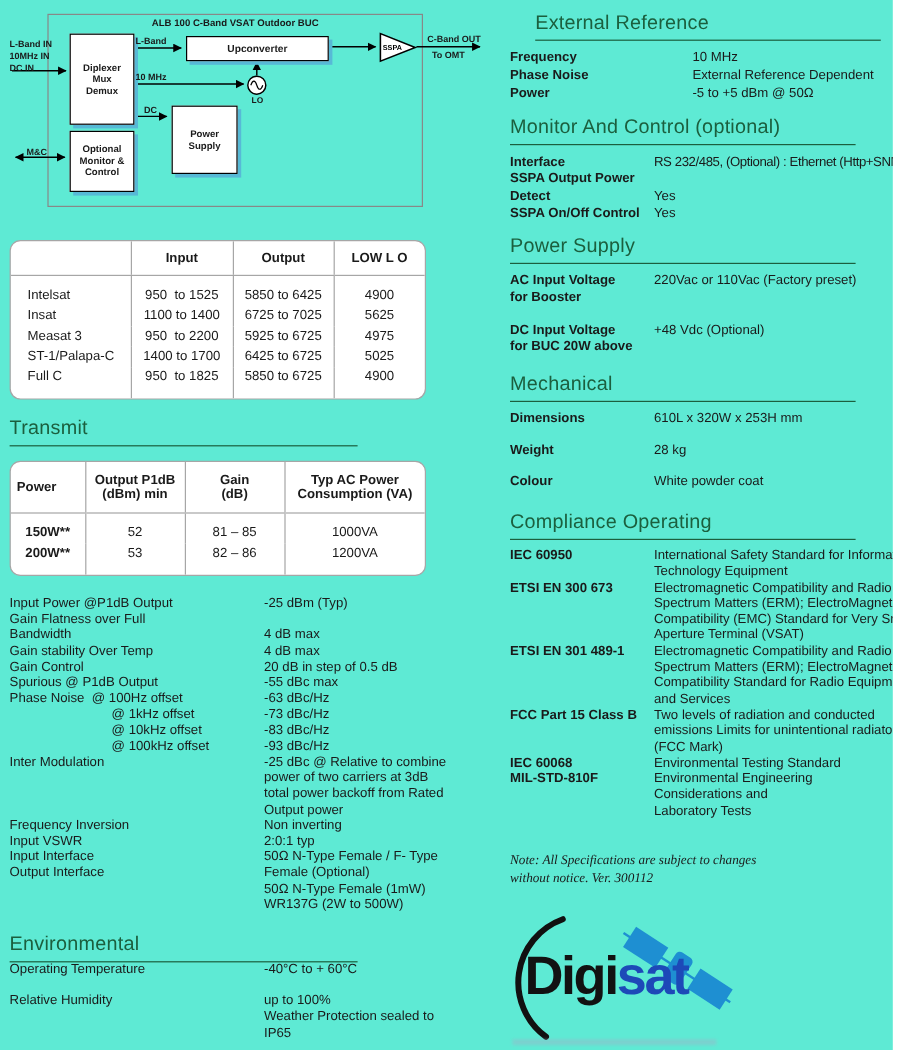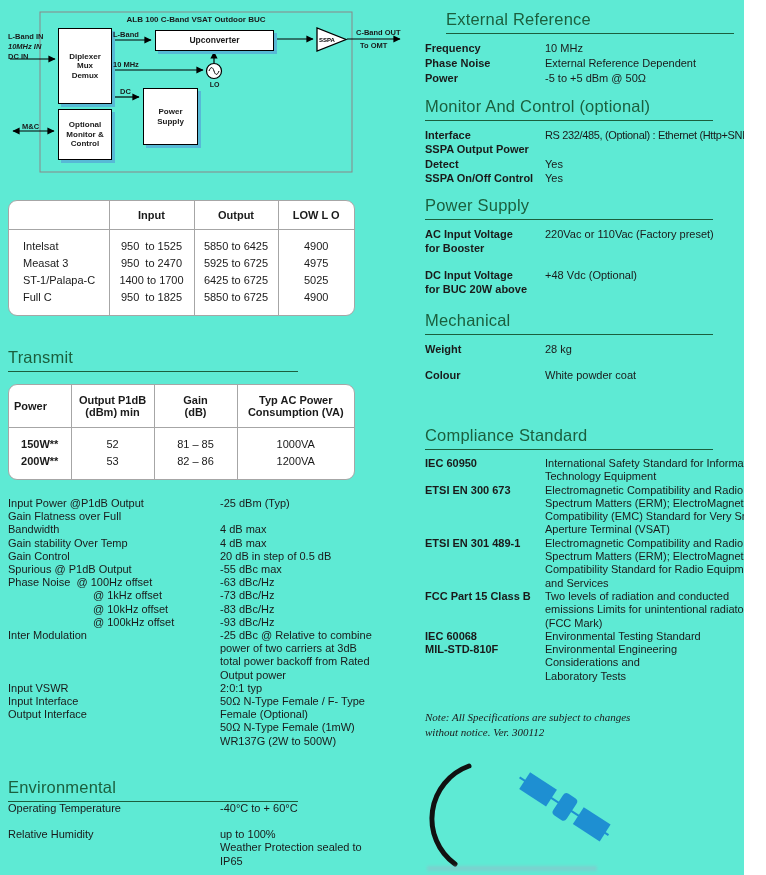--- a/index.html
+++ b/index.html
@@ -43,21 +43,21 @@
   .spec-row { display:flex; font-size:11px; line-height:13.2px; }
   .spec-label { width:212px; flex-shrink:0; font-weight:400; white-space:pre-wrap; }
   .spec-value { white-space:pre-wrap; }
   .spec-row.indent .spec-label { padding-left:85px; width:127px; }
   .spec-row.vend .spec-value { align-self:flex-end; }
 
   
   .r-row { display:flex; font-size:11px; }
   .r-label { width:120px; flex-shrink:0; font-weight:700; white-space:pre-line; }
   .r-value { flex:1; white-space:pre-line; }
-  #sec-external .r-row { line-height:15.2px; }
+  #sec-external .r-row { line-height:15.2px;gap:32px; }
   #sec-monitor .r-row { line-height:14.3px; }
   #sec-monitor .r-value.oneline { white-space:nowrap; letter-spacing:-0.35px; }
   #sec-monitor .r-row.vend .r-value { align-self:flex-end; }
   #sec-psu .r-row { line-height:14px; }
   #sec-psu .r-row.gap { margin-bottom:13px; }
   #sec-mech .r-row { line-height:13.5px; margin-bottom:12.5px; }
   #sec-compliance .r-row { line-height:13.3px; }
 
   .env-row { margin-bottom:13px; }
 
@@ -107,21 +107,21 @@
     <div class="dbox" style="left:58px; top:28px; width:52px; height:74px;">Diplexer
 Mux
 Demux</div>
     <div class="dbox" style="left:58px; top:109px; width:52px; height:49px;">Optional
 Monitor &amp;
 Control</div>
     <div class="dbox" style="left:155px; top:30px; width:117px; height:19px; font-size:8.5px;">Upconverter</div>
     <div class="dbox" style="left:143px; top:88px; width:53px; height:55px;">Power
 Supply</div>
     <div class="dlabel" style="left:8px; top:32px;">L-Band IN</div>
-    <div class="dlabel" style="left:8px; top:42px;font-style:italic;">10MHz IN</div>
+    <div class="dlabel" style="left:8px; top:42px;">10MHz IN</div>
     <div class="dlabel" style="left:8px; top:52px;">DC IN</div>
     <div class="dlabel" style="left:22px; top:122px;">M&amp;C</div>
     <div class="dlabel" style="left:113px; top:30px;">L-Band</div>
     <div class="dlabel" style="left:113px; top:60px;">10 MHz</div>
     <div class="dlabel" style="left:120px; top:87px;">DC</div>
     <div class="dlabel" style="left:208px; top:81px; width:13px; text-align:center; font-size:7px;">LO</div>
     <div class="dlabel" style="left:356px; top:28px;">C-Band OUT</div>
     <div class="dlabel" style="left:360px; top:41px;">To OMT</div>
   </div>
 
@@ -143,22 +143,28 @@
           </tr>
         </thead>
         <tbody>
           <tr>
             <td>Intelsat</td>
               <td>950  to 1525</td>
               <td>5850 to 6425</td>
               <td>4900</td>
           </tr>
           <tr>
+            <td>Insat</td>
+              <td>1100 to 1400</td>
+              <td>6725 to 7025</td>
+              <td>5625</td>
+          </tr>
+          <tr>
             <td>Measat 3</td>
-              <td>950  to 2470</td>
+              <td>950  to 2200</td>
               <td>5925 to 6725</td>
               <td>4975</td>
           </tr>
           <tr>
             <td>ST-1/Palapa-C</td>
               <td>1400 to 1700</td>
               <td>6425 to 6725</td>
               <td>5025</td>
           </tr>
           <tr>
@@ -250,20 +256,24 @@
         <div class="spec-value">-93 dBc/Hz</div>
       </div>
     <div class="spec-row">
         <div class="spec-label">Inter Modulation</div>
         <div class="spec-value">-25 dBc @ Relative to combine
 power of two carriers at 3dB
 total power backoff from Rated
 Output power</div>
       </div>
     <div class="spec-row">
+        <div class="spec-label">Frequency Inversion</div>
+        <div class="spec-value">Non inverting</div>
+      </div>
+    <div class="spec-row">
         <div class="spec-label">Input VSWR</div>
         <div class="spec-value">2:0:1 typ</div>
       </div>
     <div class="spec-row">
         <div class="spec-label">Input Interface</div>
         <div class="spec-value">50Ω N-Type Female / F- Type</div>
       </div>
     <div class="spec-row">
         <div class="spec-label">Output Interface</div>
         <div class="spec-value">Female (Optional)
@@ -329,31 +339,35 @@
     <div class="r-row">
         <div class="r-label">DC Input Voltage
 for BUC 20W above</div>
         <div class="r-value">+48 Vdc (Optional)</div>
       </div>
   </div>
 
   <div id="sec-mech" class="abs" style="left:425px; top:311px; width:338px;">
     <div class="sec-title" style="width:288px; margin-bottom:8px;">Mechanical</div>
     <div class="r-row">
+        <div class="r-label">Dimensions</div>
+        <div class="r-value">610L x 320W x 253H mm</div>
+      </div>
+    <div class="r-row">
         <div class="r-label">Weight</div>
         <div class="r-value">28 kg</div>
       </div>
     <div class="r-row">
         <div class="r-label">Colour</div>
         <div class="r-value">White powder coat</div>
       </div>
   </div>
 
   <div id="sec-compliance" class="abs" style="left:425px; top:426px; width:338px;">
-    <div class="sec-title" style="width:288px; margin-bottom:7px;">Compliance Standard</div>
+    <div class="sec-title" style="width:288px; margin-bottom:7px;">Compliance Operating</div>
     <div class="r-row">
         <div class="r-label">IEC 60950</div>
         <div class="r-value">International Safety Standard for Information
 Technology Equipment</div>
       </div>
     <div class="r-row">
         <div class="r-label">ETSI EN 300 673</div>
         <div class="r-value">Electromagnetic Compatibility and Radio
 Spectrum Matters (ERM); ElectroMagnetic
 Compatibility (EMC) Standard for Very Small
@@ -390,16 +404,17 @@
   <div id="logo" class="abs">
     <svg width="240" height="123" style="position:absolute; left:0; top:0;">
       <path d="M 44 14 A 56 56 0 0 0 30 112" fill="none" stroke="#111" stroke-width="5" stroke-linecap="round"></path>
       <g transform="translate(104,22) rotate(33)">
         <line x1="-6" y1="8" x2="100" y2="8" stroke="#1e8fd2" stroke-width="2"></line>
         <rect x="0" y="-2" width="32" height="20" fill="#1e8fd2"></rect>
         <rect x="40" y="-5" width="16" height="26" rx="4" fill="#1e8fd2"></rect>
         <rect x="64" y="-2" width="32" height="20" fill="#1e8fd2"></rect>
       </g>
     </svg>
+    <div class="wordmark"><span class="black">Digi</span><span class="blue">sat</span></div>
     <div class="smudge"></div>
   </div>
 
 </div>
 
 </body></html>

